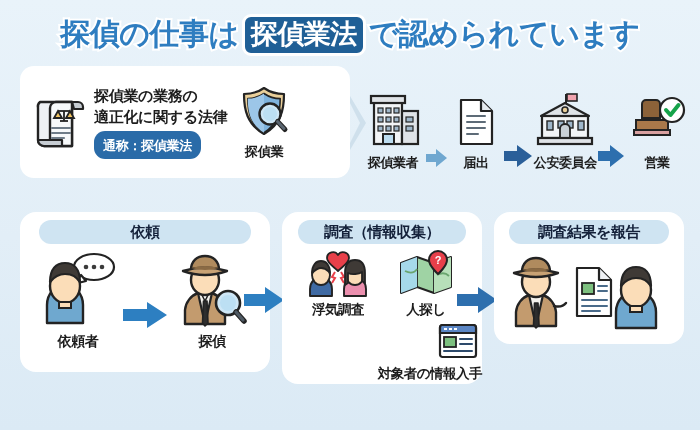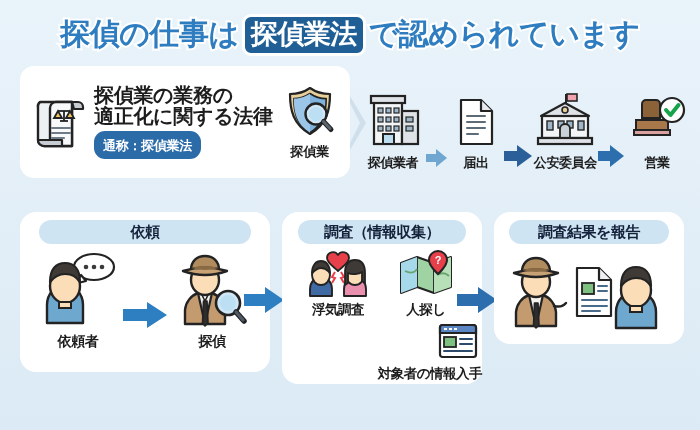--- a/index.html
+++ b/index.html
@@ -45,21 +45,21 @@
   }
 
   
   .law-card {
     position: absolute; left: 20px; top: 66px; width: 330px; height: 112px;
     background: #ffffff; border-radius: 14px;
     display: flex; align-items: center; padding: 6px 8px 6px 10px;
   }
   .law-card-inner { display: flex; align-items: center; gap: 6px; width: 100%; }
   .law-text-block { display: flex; flex-direction: column; gap: 2px; }
-  .law-line { font-size: 20px; font-weight: bold; color: #1d1d1d; line-height: 19px; letter-spacing: -0.3px;}
+  .law-line { font-size: 15px; font-weight: bold; color: #1d1d1d; line-height: 19px; letter-spacing: -0.3px;}
   .law-pill {
     margin-top: 3px;
     background: #2a6ba8; color: #fff; font-weight: bold; font-size: 13px;
     border-radius: 11px; padding: 6px 9px 4px; display: inline-block; width: fit-content;
     letter-spacing: -0.3px;
   }
   .shield-block { display: flex; flex-direction: column; align-items: center; gap: 1px; margin-left: 4px;}
   .shield-label { font-size: 13px; font-weight: bold; color: #1d1d1d; }
 
   

